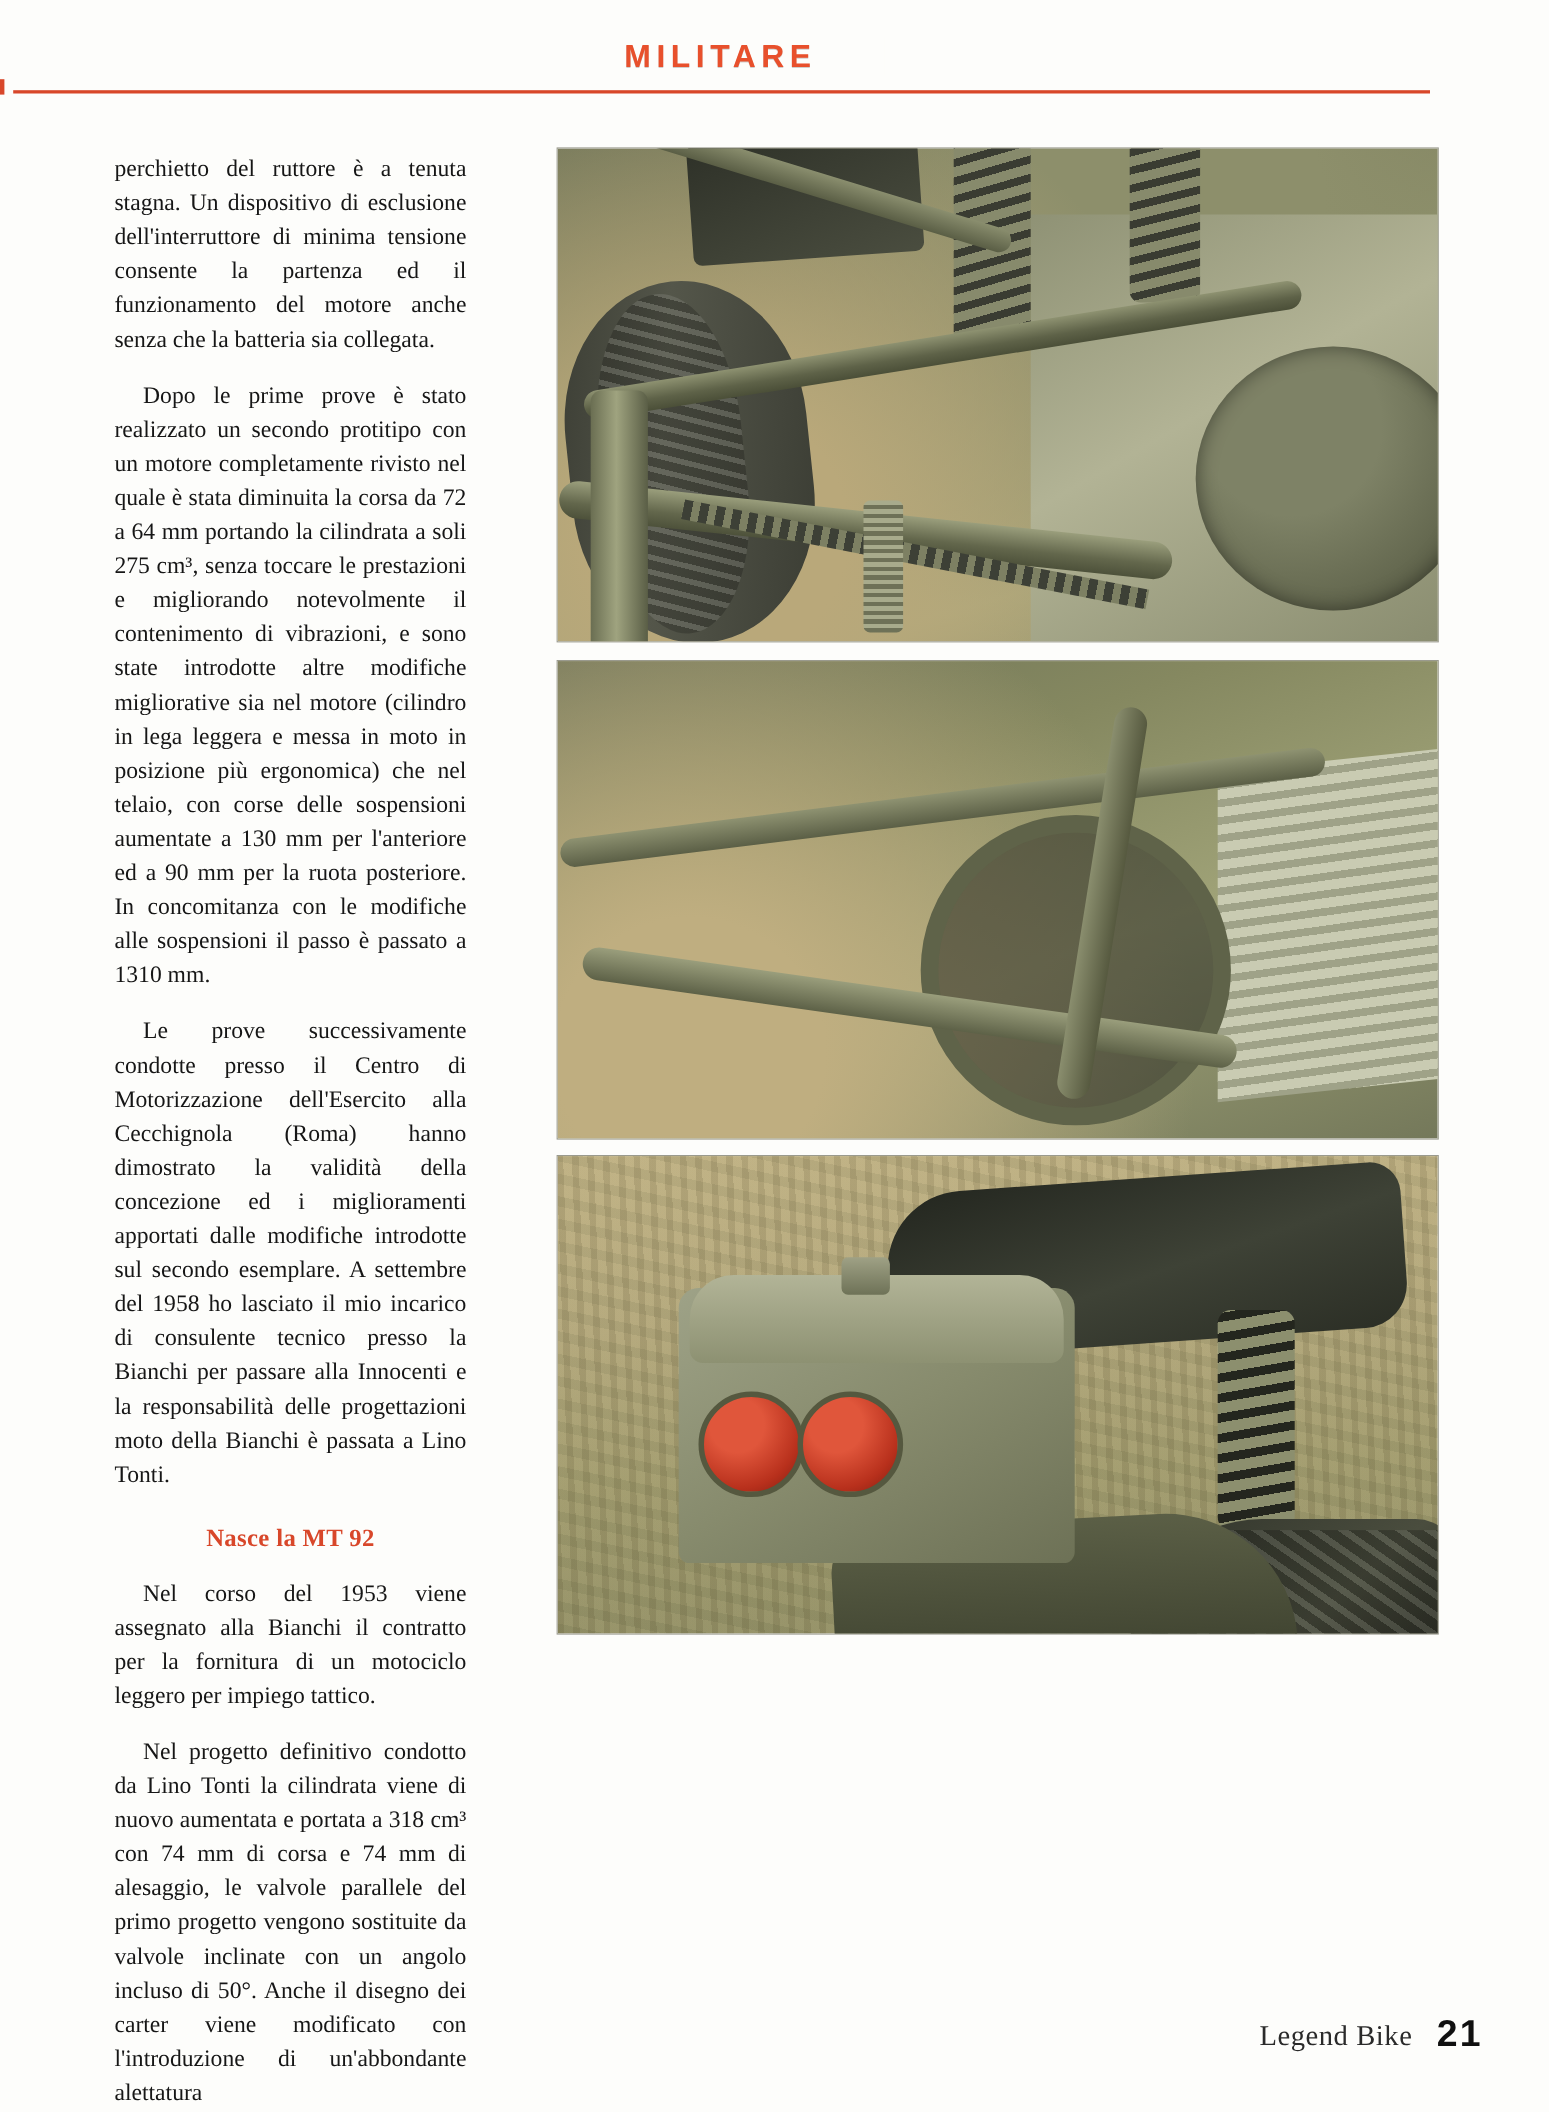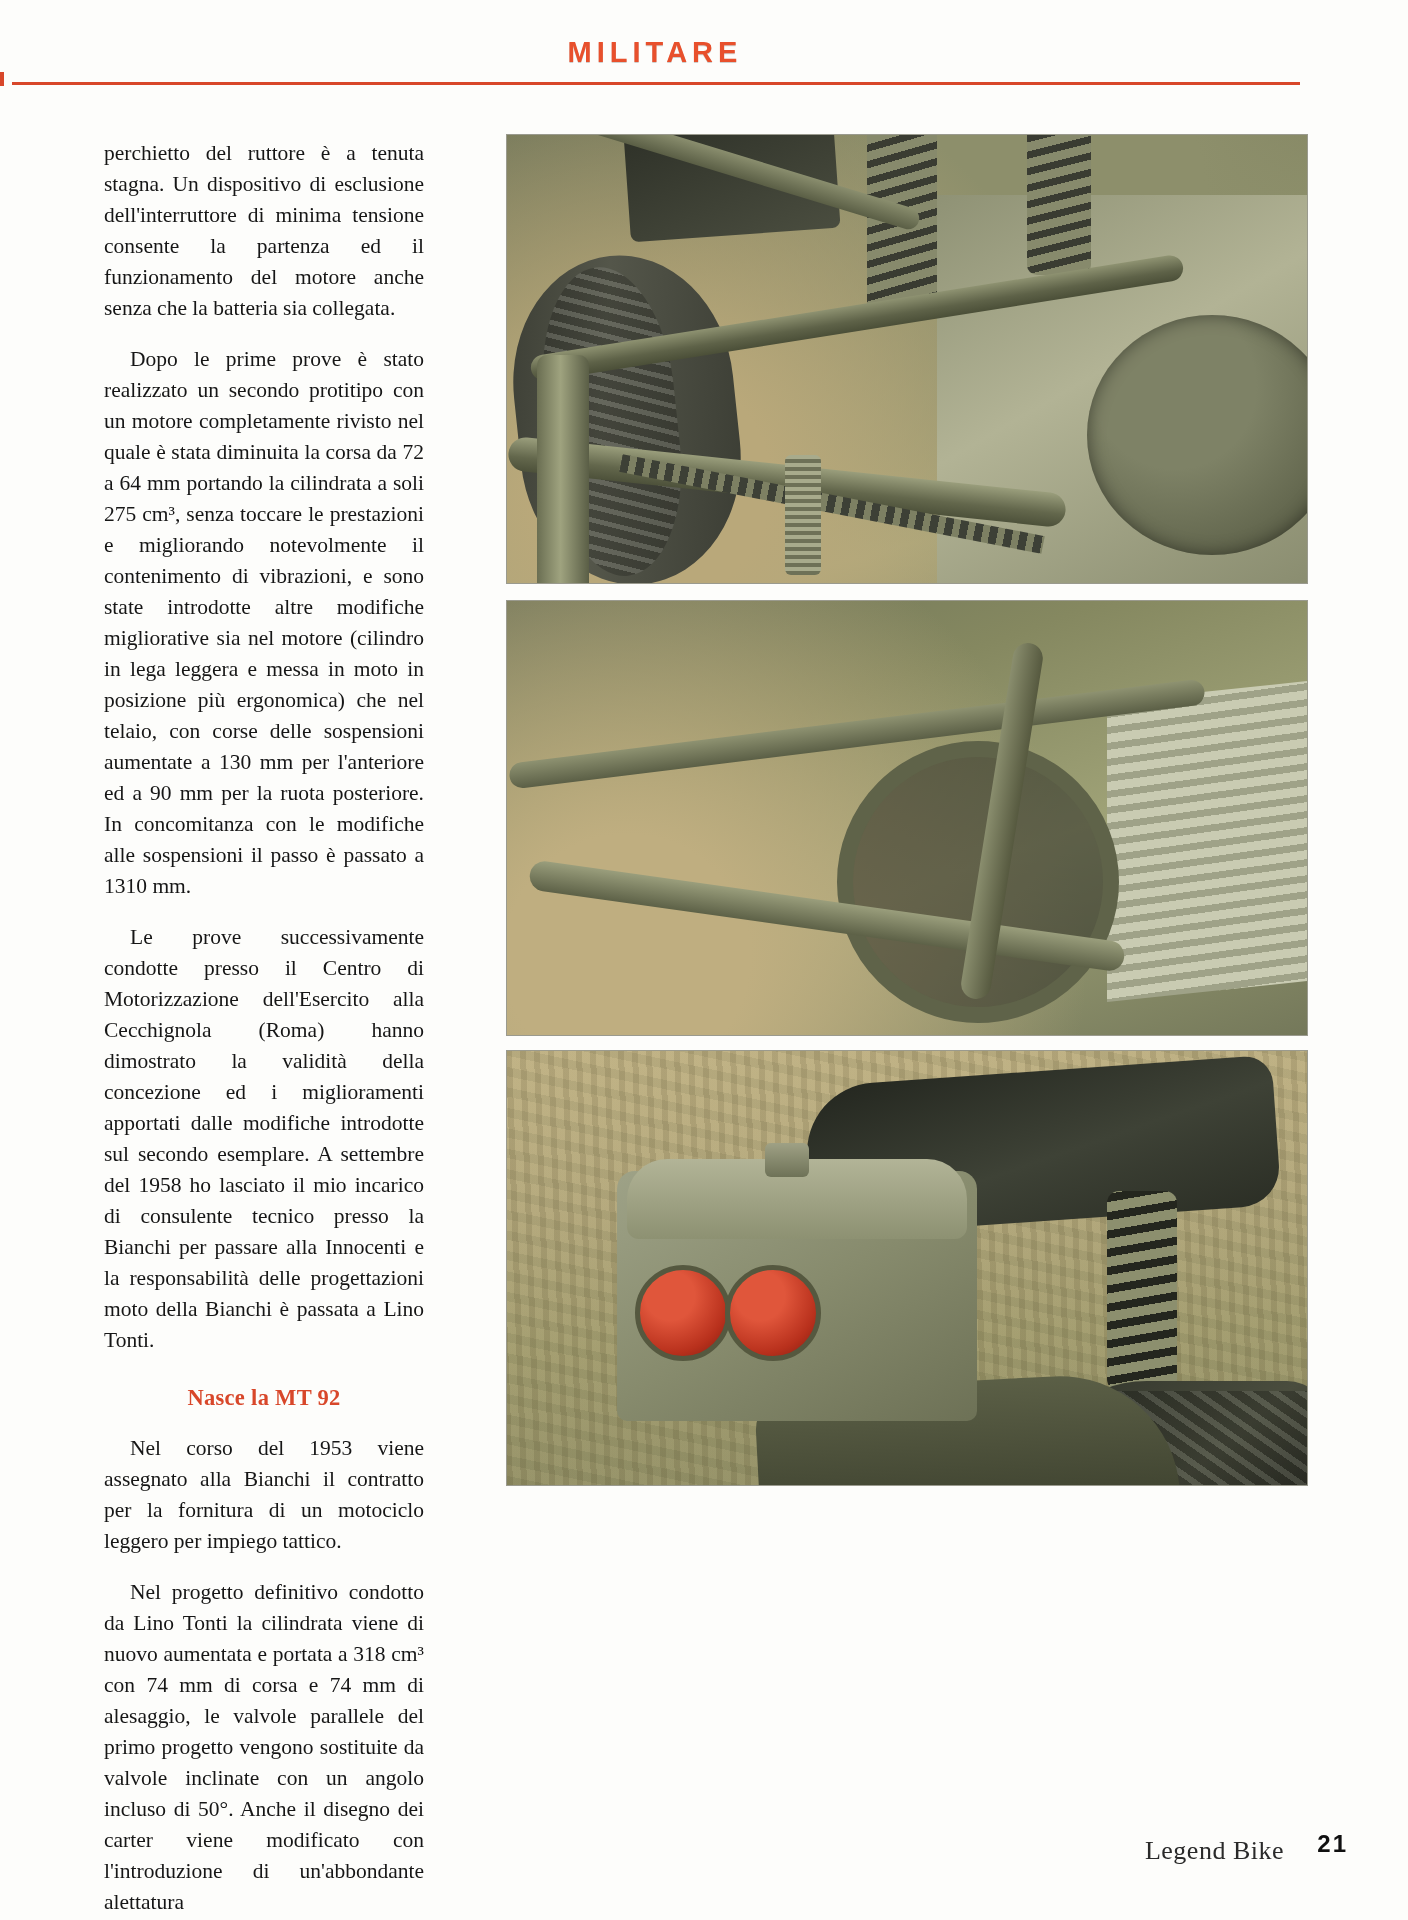--- a/index.html
+++ b/index.html
@@ -303,21 +303,21 @@
     font-size: 26px;
     letter-spacing: 0.5px;
     color: #2a2a2a;
   }
   .footer-page {
     position: absolute;
     right: 72px;
     top: 2px;
     font-family: "Liberation Sans", sans-serif;
     font-weight: bold;
-    font-size: 24px;
+    font-size: 34px;
     letter-spacing: 2px;
     color: #101010;
   }
 </style>
 </head>
 <body>
 
 <div class="page">
 
   <div class="header">

